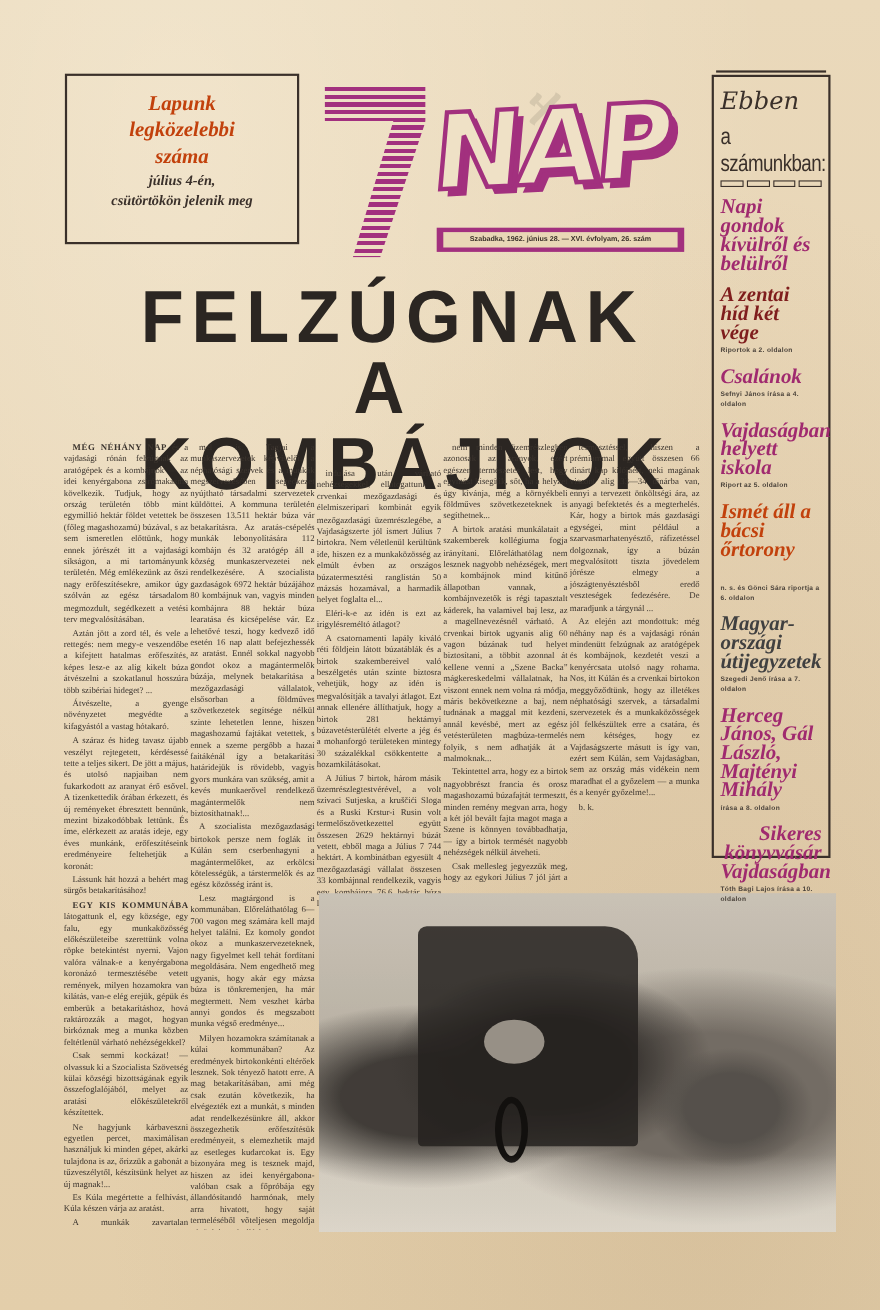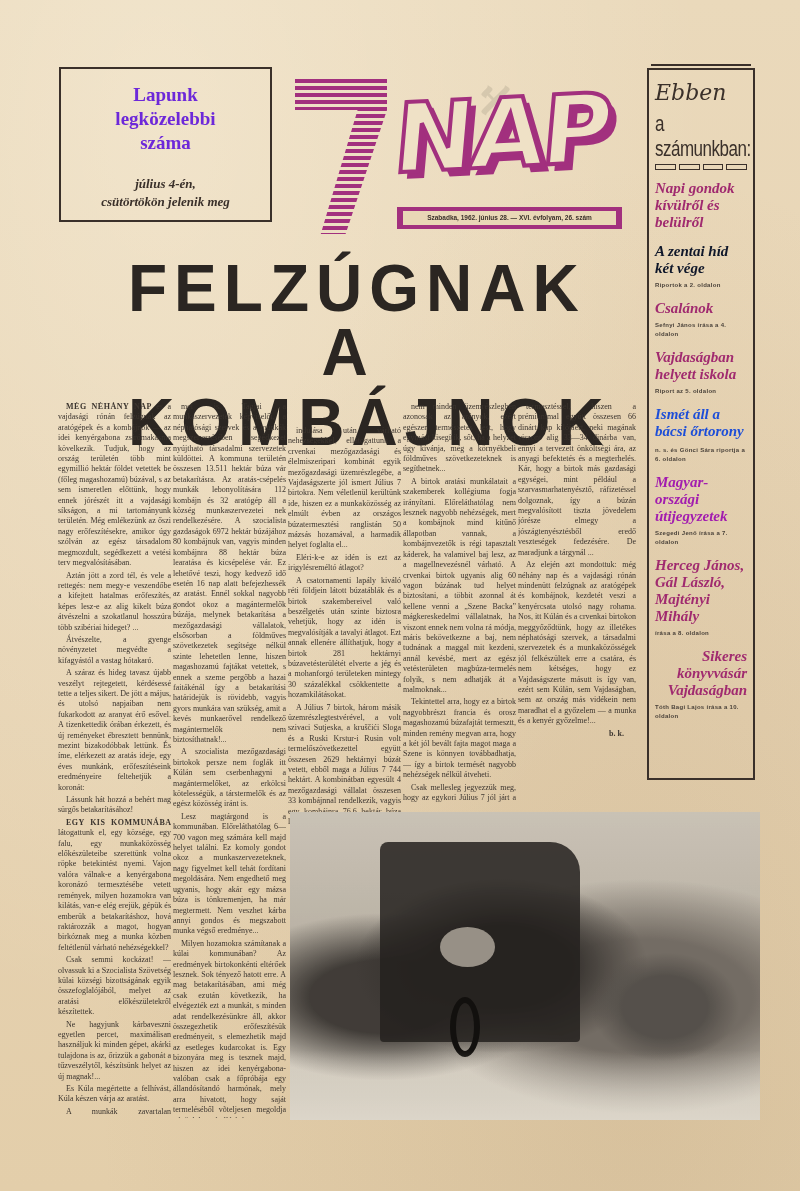--- a/index.html
+++ b/index.html
@@ -14,22 +14,22 @@
     color: #2d2620;
     position: relative;
   }
   .page { position: absolute; inset: 0; }
 
   
   .announce {
     position: absolute; left: 59px; top: 67px; width: 213px; height: 155px;
     border: 2px solid #3a302a; text-align: center; padding-top: 14px;
   }
-  .announce .big { font-family: "Liberation Serif", serif; font-weight: bold; font-size: 19px; line-height: 24px; color: #6d28d9; }
-  .announce .small { font-style: italic; font-weight: bold; font-size: 13px; line-height: 18px; margin-top: 20px; color: #3a302a; }
+  .announce .big { font-family: "Liberation Serif", serif; font-weight: bold; font-size: 19px; line-height: 24px; color: #c2410c; font-style: italic; }
+  .announce .small { font-style: italic; font-weight: bold; font-size: 13px; line-height: 18px; margin-top: 0; color: #3a302a; }
 
   
   .masthead { position: absolute; left: 295px; top: 74px; width: 335px; height: 160px; }
   .seven {
     position: absolute; left: 0; top: 5px; width: 92px; height: 155px;
     background: repeating-linear-gradient(180deg, #a2307e 0 4px, transparent 4px 7px);
     clip-path: polygon(0 0, 100% 0, 100% 20%, 55% 100%, 28% 100%, 68% 20%, 0 20%);
   }
   .nap {
     position: absolute; left: 100px; top: 0px;
@@ -56,21 +56,21 @@
   .headline div { transform: scaleY(1.05); }
 
   
   .col {
     position: absolute; top: 402px; width: 113px;
     font-size: 8px; line-height: 10.4px; text-align: justify; color: #3b342e;
     font-family: "Liberation Serif", serif; hyphens: auto; overflow: hidden;
   }
   .col p { text-indent: 8px; margin-bottom: 2px; }
   .col .lead { font-weight: bold; text-transform: uppercase; letter-spacing: 0.5px; margin-top: 32px; }
-  .col .sig { text-align: right; padding-right: 12px; font-weight: bold; }
+  .col .sig { padding-right: 12px; }
 
   
   .photo {
     position: absolute; left: 290px; top: 812px; width: 470px; height: 308px;
     background:
       radial-gradient(ellipse at 45% 50%, #3d3630 0 18%, transparent 40%),
       radial-gradient(ellipse at 75% 60%, #7a6d5e 0 22%, transparent 45%),
       radial-gradient(ellipse at 20% 60%, #4a423a 0 14%, transparent 32%),
       linear-gradient(180deg, #c9bba4 0%, #b6a890 55%, #d0c3ac 80%, #c5b79e 100%);
     filter: grayscale(0.5) contrast(1.1);
@@ -84,21 +84,21 @@
   
   .sidebar {
     position: absolute; left: 647px; top: 68px; width: 108px; height: 712px;
     border: 2px solid #3a302a; padding: 6px 6px; 
   }
   .sidebar::before { content:""; position:absolute; left:2px; right:2px; top:-6px; height:2px; background:#3a302a; }
   .sb-title { font-family: "DejaVu Serif", serif; font-style: italic; font-size: 22px; line-height: 34px; color: #3a302a; }
   .sb-sub { font-family: "Liberation Sans", sans-serif; font-size: 17px; letter-spacing: -0.5px; transform: scaleY(1.25); transform-origin: left top; color:#3a302a; margin-top: 2px; }
   .sb-rule { display:flex; gap: 3px; margin: 12px 0 10px; }
   .sb-rule i { flex:1; height: 6px; border: 1.5px solid #3a302a; }
-  .sb-item { font-style: italic; font-weight: bold; font-size: 15px; line-height: 17px; color: #a02a6f; }
+  .sb-item { font-style: italic; font-weight: bold; font-size: 19px; line-height: 17px; color: #a02a6f; }
   .sb-note { font-family: "Liberation Sans", sans-serif; font-size: 6px; line-height: 9px; color: #4a423a; font-weight: bold; margin: 4px 0 10px; letter-spacing: .3px; }
 
   .bleed { position:absolute; color: rgba(90,80,70,0.15); font-family: "DejaVu Sans", sans-serif; font-weight:bold; font-size: 40px; transform: scaleX(-1); }
 </style>
 </head>
 <body>
 
 <div class="page">
 
   <div class="bleed" style="left:480px; top:78px;">ℵ</div>
@@ -172,29 +172,29 @@
     <div class="sb-title">Ebben</div>
     <div class="sb-sub">a számunkban:</div>
     <div class="sb-rule">
         <i></i>
         <i></i>
         <i></i>
         <i></i>
       </div>
     <div id="sb-items">
         <div class="sb-item" style="color: rgb(160, 42, 111); margin-bottom: 6px;">Napi gondok kívülről és belülről</div>
-        <div class="sb-item" style="color: #0f172a; margin-top: 12px;">A zentai híd két vége</div>
+        <div class="sb-item" style="color: #7f1d1d; margin-top: 12px;">A zentai híd két vége</div>
         <div class="sb-note">Riportok a 2. oldalon</div>
         <div class="sb-item" style="color: rgb(160, 42, 111);">Csalánok</div>
         <div class="sb-note">Sefnyi János írása a 4. oldalon</div>
         <div class="sb-item" style="color: rgb(160, 42, 111);">Vajdaságban helyett iskola</div>
         <div class="sb-note">Riport az 5. oldalon</div>
-        <div class="sb-item" style="color: #1d4ed8; margin-bottom: 6px;">Ismét áll a bácsi őrtorony</div>
+        <div class="sb-item" style="color: #c2410c; margin-bottom: 23px;">Ismét áll a bácsi őrtorony</div>
         <div class="sb-note">n. s. és Gönci Sára riportja a 6. oldalon</div>
-        <div class="sb-item" style="color: #a21caf;">Magyar-országi útijegyzetek</div>
+        <div class="sb-item" style="color: #404040;">Magyar-országi útijegyzetek</div>
         <div class="sb-note">Szegedi Jenő írása a 7. oldalon</div>
         <div class="sb-item" style="color: rgb(160, 42, 111);">Herceg János, Gál László, Majtényi Mihály</div>
         <div class="sb-note">írása a 8. oldalon</div>
         <div class="sb-item" style="color: rgb(160, 42, 111); text-align: right;">Sikeres könyvvásár Vajdaságban</div>
         <div class="sb-note">Tóth Bagi Lajos írása a 10. oldalon</div>
       </div>
   </div>
 </div>
 
 </body></html>

